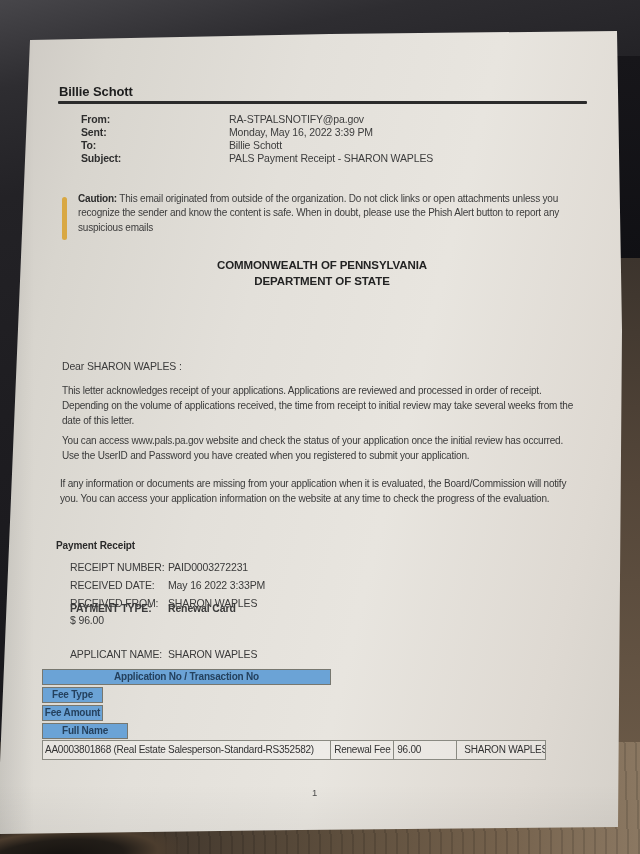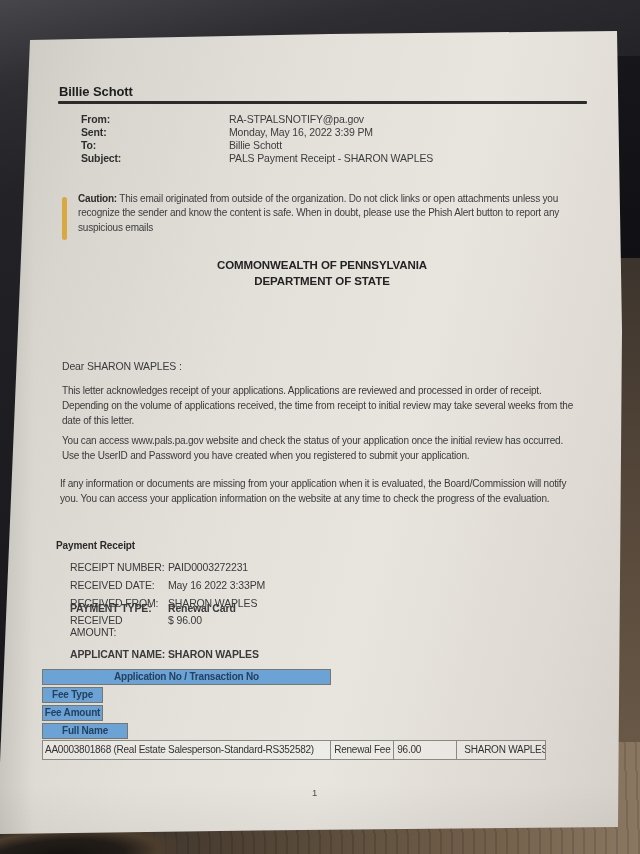--- a/index.html
+++ b/index.html
@@ -118,28 +118,27 @@
     </div>
     <div class="abs rrow" style="top:579px;">
       <span class="lbl">RECEIVED DATE:</span>
       <span>May 16 2022 3:33PM</span>
     </div>
     <div class="abs rrow" style="top:597px;">
       <span class="lbl">RECEIVED FROM:</span>
       <span>SHARON WAPLES</span>
     </div>
     <div class="abs rrow" style="top:614px;">
-      <span class="lbl">RECEIVED AMOUNT:</span>
       <span>$ 96.00</span>
     </div>
     <div class="abs rrow" style="top:602px;font-weight:bold;">
       <span class="lbl">PAYMENT TYPE:</span>
       <span>Renewal Card</span>
     </div>
-    <div class="abs rrow" style="top:648px;font-weight:bold;">
+    <div class="abs rrow" style="top:648px;">
       <span class="lbl">APPLICANT NAME:</span>
       <span>SHARON WAPLES</span>
     </div>
 
     <div class="abs feetable">
       <div class="thr">
         <div class="th th1">Application No / Transaction No</div>
         <div class="th th2">Fee Type</div>
         <div class="th th3">Fee Amount</div>
         <div class="th th4">Full Name</div>

